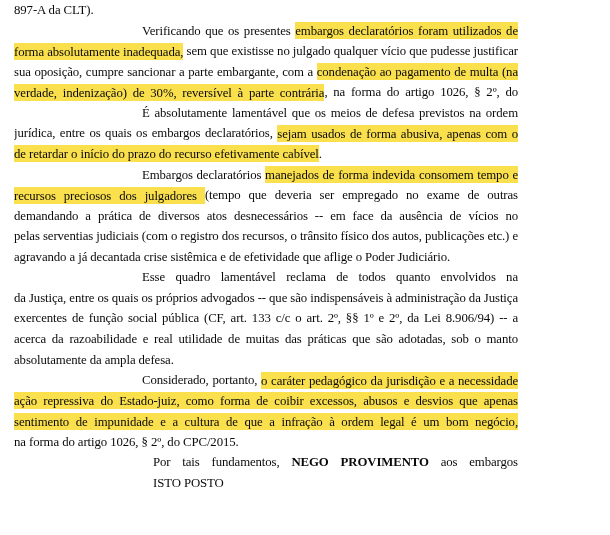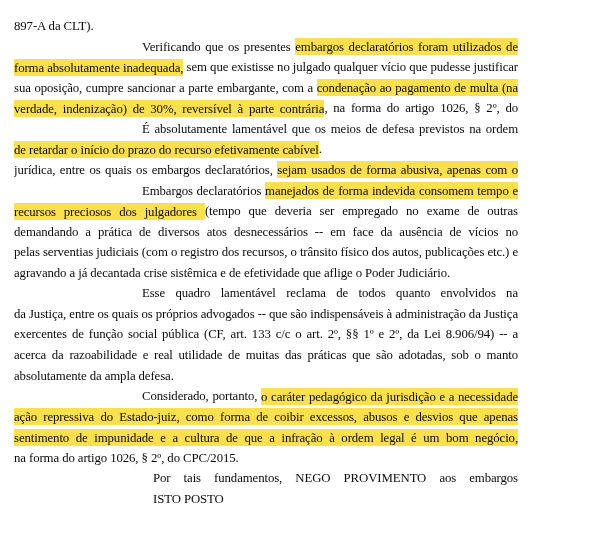--- a/index.html
+++ b/index.html
@@ -10,21 +10,21 @@
   * { margin: 0; padding: 0; box-sizing: border-box; }
   html, body {
     width: 610px;
     height: 535px;
     background: var(--bg);
     overflow: hidden;
   }
   .doc {
     width: 531px;
     height: 535px;
-    padding: 16px 13px 0 14px;
+    padding: 0 13px 0 14px;
     font-family: "Liberation Serif", "DejaVu Serif", serif;
     font-size: 12.8px;
     line-height: 20.57px;
     letter-spacing: -0.1px;
     color: var(--ink);
     text-align: justify;
   }
   .line {
     text-align: justify;
     text-justify: inter-word;
@@ -34,42 +34,42 @@
   .line.fill {
     text-align-last: justify;
   }
   .line.ind1 { text-indent: 128px; }
   .line.ind2 { text-indent: 139px; }
   .hl {
     background-color: var(--hl);
     padding: 1.5px 0;
   }
   .b {
-    font-weight: normal;
+    font-weight: bold;
     margin-top: 48px;
   }
 </style>
 </head>
 <body>
 
 <div class="doc">
   <div>
       <div>
         <div class="line"><span>897-A da CLT).</span></div>
       </div>
       <div>
         <div class="line fill ind1"><span>Verificando que os presentes </span><span class="hl">embargos declaratórios foram utilizados de</span></div>
         <div class="line fill"><span class="hl">forma absolutamente inadequada,</span><span> sem que existisse no julgado qualquer vício que pudesse justificar a</span></div>
         <div class="line fill"><span>sua oposição, cumpre sancionar a parte embargante, com a </span><span class="hl">condenação ao pagamento de multa (na</span></div>
         <div class="line fill"><span class="hl">verdade, indenização) de 30%, reversível à parte contrária</span><span>, na forma do artigo 1026, § 2º, do CPC/2015.</span></div>
       </div>
       <div>
         <div class="line fill ind1"><span>É absolutamente lamentável que os meios de defesa previstos na ordem</span></div>
+        <div class="line fill"><span>jurídica, entre os quais os embargos declaratórios, </span><span class="hl">sejam usados de forma abusiva, apenas com o objetivo</span></div>
         <div class="line"><span class="hl">de retardar o início do prazo do recurso efetivamente cabível</span><span>.</span></div>
-        <div class="line fill"><span>jurídica, entre os quais os embargos declaratórios, </span><span class="hl">sejam usados de forma abusiva, apenas com o objetivo</span></div>
       </div>
       <div>
         <div class="line fill ind1"><span>Embargos declaratórios </span><span class="hl">manejados de forma indevida consomem tempo e</span></div>
         <div class="line fill"><span class="hl">recursos preciosos dos julgadores </span><span>(tempo que deveria ser empregado no exame de outras pretensões),</span></div>
         <div class="line fill"><span>demandando a prática de diversos atos desnecessários -- em face da ausência de vícios no julgamento --</span></div>
         <div class="line fill"><span>pelas serventias judiciais (com o registro dos recursos, o trânsito físico dos autos, publicações etc.) e</span></div>
         <div class="line"><span>agravando a já decantada crise sistêmica e de efetividade que aflige o Poder Judiciário.</span></div>
       </div>
       <div>
         <div class="line fill ind1"><span>Esse quadro lamentável reclama de todos quanto envolvidos na administração</span></div>

